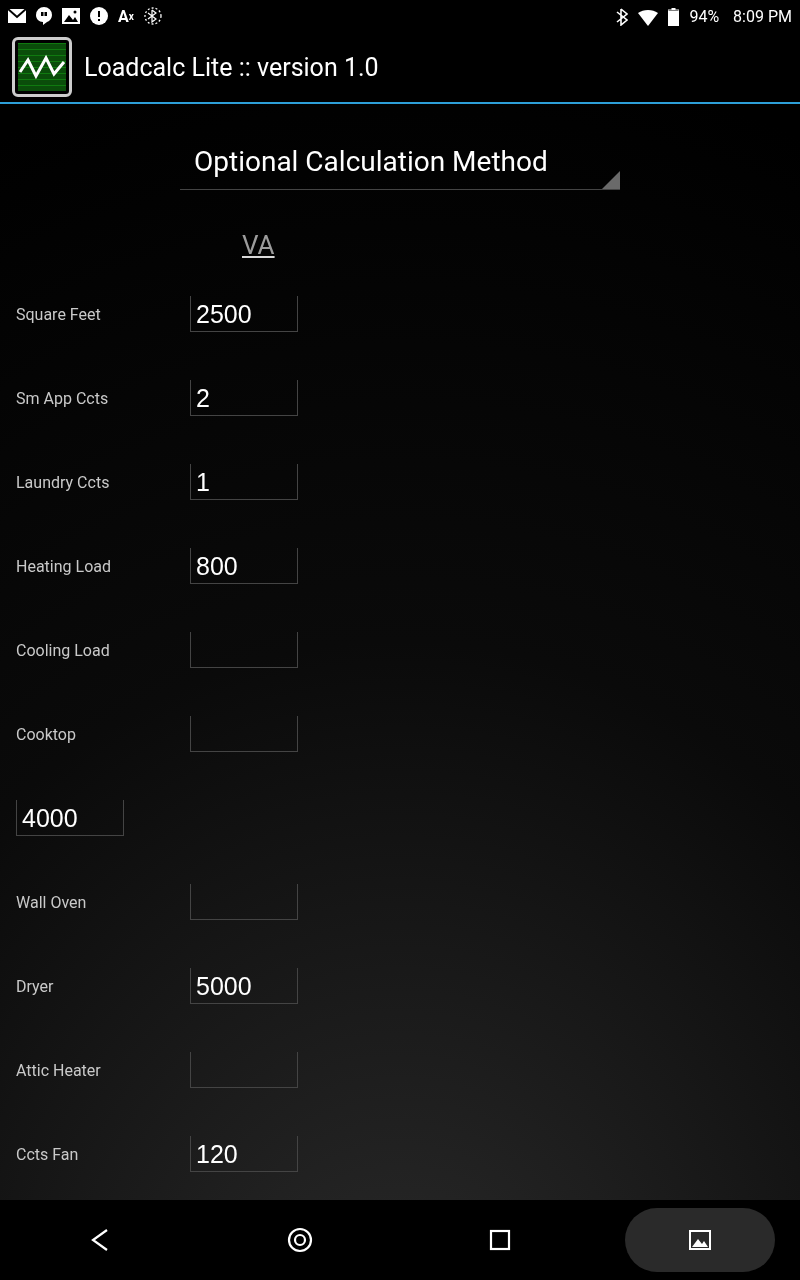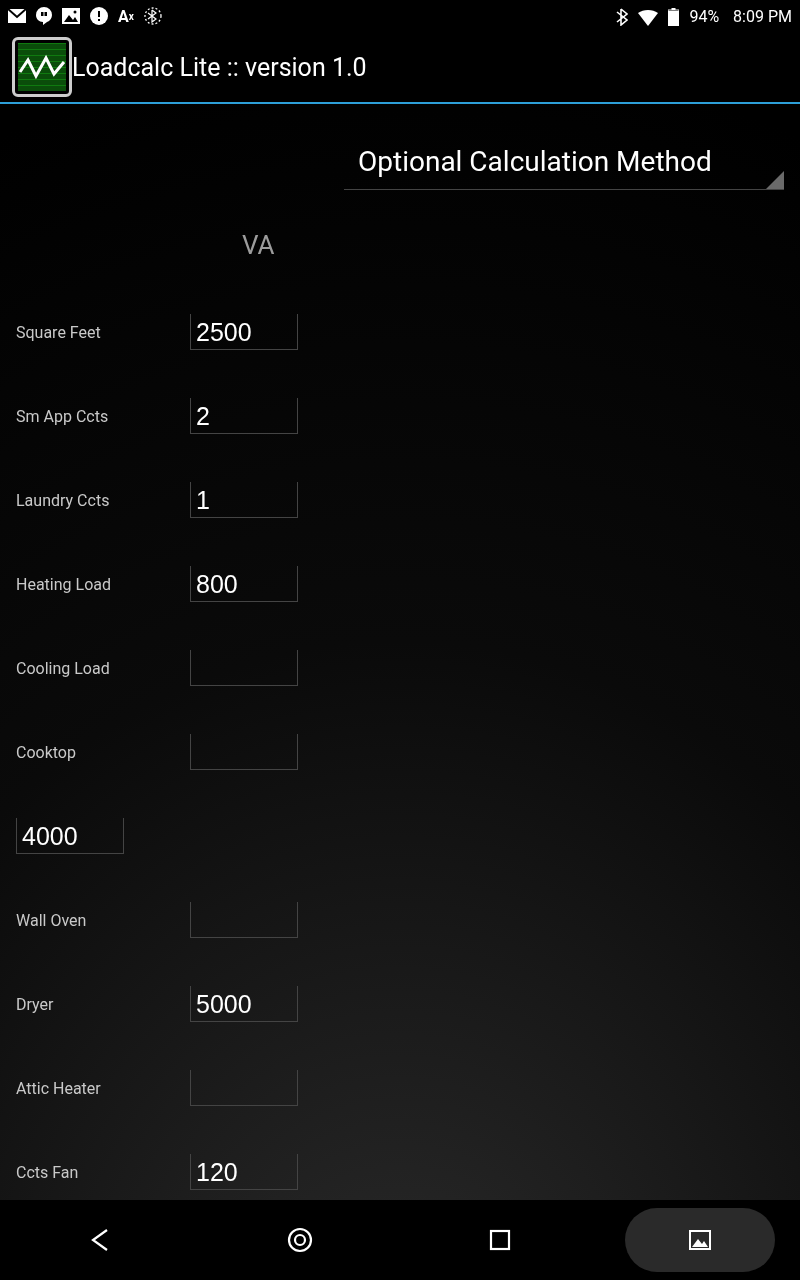--- a/index.html
+++ b/index.html
@@ -25,21 +25,21 @@
   .status-left { display: flex; align-items: center; gap: 10px; }
   .status-right { display: flex; align-items: flex-end; gap: 10px; }
   .status-icon { display: inline-flex; align-items: center; justify-content: center; }
   
   .app-bar {
     height: 72px;
     background: #000;
     display: flex;
     align-items: center;
     padding: 0 12px;
-    gap: 0;
+    gap: 12px;
     border-bottom: 2px solid #2d9fd8;
   }
   .app-icon {
     width: 60px;
     height: 60px;
     border: 3px solid #ccc;
     border-radius: 6px;
     background: #000;
     display: flex;
     align-items: center;
@@ -58,21 +58,21 @@
   .app-title { color: #fff; font-size: 25px; font-weight: 400; }
   
   .content {
     background: radial-gradient(ellipse 140% 120% at 50% 115%, #2b2b2b 0%, #0a0a0a 55%, #000 100%);
     height: calc(100% - 32px - 72px - 80px);
     padding: 30px 16px 0 16px;
     color: #d9d9d9;
   }
   .spinner-row {
     display: flex;
-    justify-content: flex-end;
+    justify-content: center;
     margin-bottom: 40px;
   }
   .spinner {
     width: 440px;
     height: 56px;
     display: flex;
     align-items: center;
     padding: 0 14px;
     color: #fff;
     font-size: 28px;
@@ -86,21 +86,22 @@
     bottom: 0;
     width: 0;
     height: 0;
     border-style: solid;
     border-width: 0 0 18px 18px;
     border-color: transparent transparent #6a6a6a transparent;
   }
   .header-row {
     display: flex;
     align-items: flex-start;
-    margin-bottom: 30px;
+    margin-bottom: 12px;
+    text-decoration: underline;
   }
   .header-label-col { width: 190px; }
   .header-va {
     color: #9c9c9c;
     font-size: 26px;
     padding-left: 36px;
   }
   .field-row {
     display: flex;
     align-items: center;

